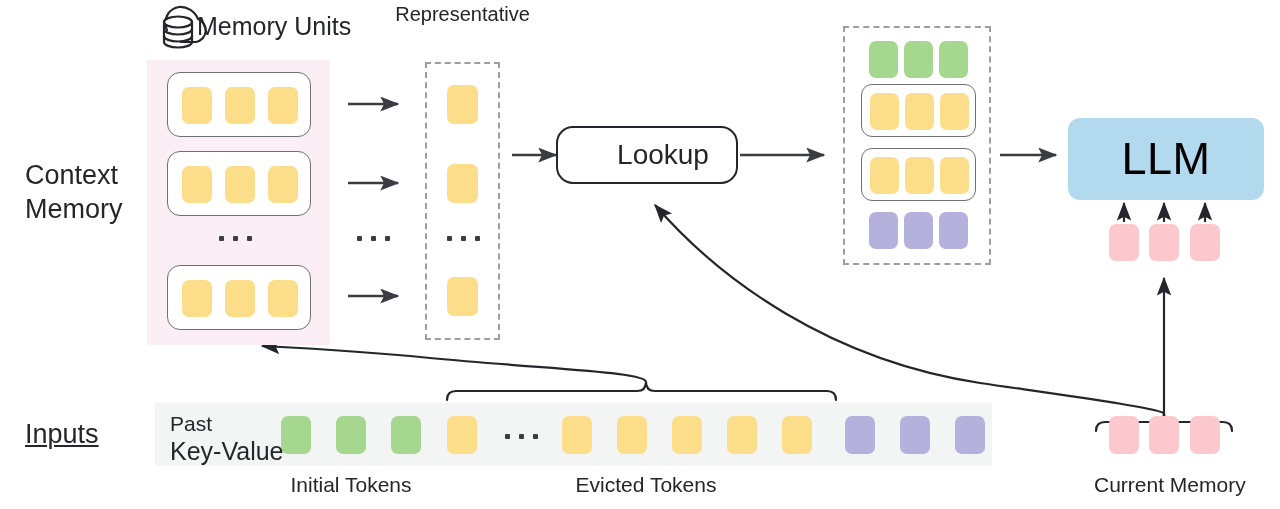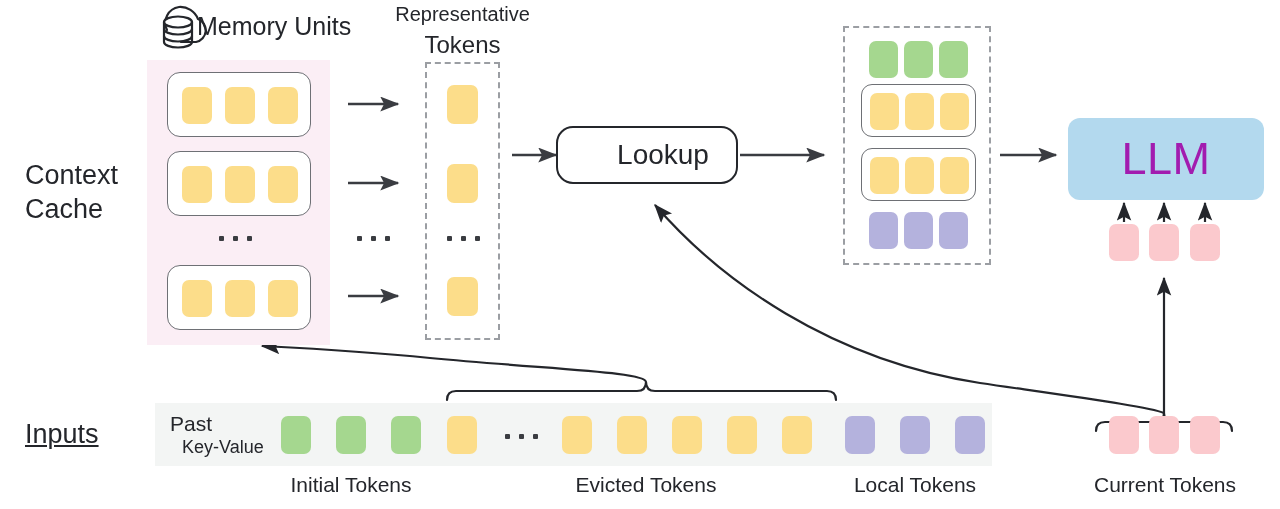--- a/index.html
+++ b/index.html
@@ -16,21 +16,21 @@
   .chip.pink{background:#fbc9cd;}
 
   
   .pinkpanel{position:absolute;background:#fbeef5;}
   .unitbox{position:absolute;background:#ffffff;border:1.4px solid #6e7075;border-radius:13px;box-sizing:border-box;}
   .dashbox{position:absolute;border:2px dashed #9b9ea3;box-sizing:border-box;}
   .inputstrip{position:absolute;background:#f3f5f4;}
   .lookupbox{position:absolute;background:#ffffff;border:2px solid #24262b;border-radius:17px;box-sizing:border-box;
              display:flex;align-items:center;justify-content:center;gap:6px;}
   .llmbox{position:absolute;background:#b3d9ee;border-radius:12px;display:flex;align-items:center;justify-content:center;}
-  .llmlabel{font-size:45px;letter-spacing:0.5px;color:#a21caf;}
+  .llmlabel{font-size:45px;letter-spacing:0.5px;color:#000000;}
 
   .dots{position:absolute;display:flex;gap:9px;align-items:center;}
   .dots i{display:block;width:5px;height:5px;background:#3a3c41;border-radius:1px;}
 
   svg.overlay{position:absolute;left:0;top:0;width:1280px;height:509px;pointer-events:none;}
   .lbl-big{font-size:25px;}
   .lbl-med{font-size:22px;}
   .lbl-sm{font-size:20px;}
 </style>
 </head>
@@ -188,29 +188,27 @@
   <div class="chip purple" style="left:900px;top:416px;width:30px;height:38px;"></div>
   <div class="chip purple" style="left:955px;top:416px;width:30px;height:38px;"></div>
 
   <div class="chip pink" style="left:1109px;top:416px;width:30px;height:38px;"></div>
   <div class="chip pink" style="left:1149px;top:416px;width:30px;height:38px;"></div>
   <div class="chip pink" style="left:1190px;top:416px;width:30px;height:38px;"></div>
 
   <div class="txt lbl-big" style="left:197px;top:12px;font-size:25px;">Memory Units</div>
 
   <div class="txt lbl-big" style="left:390px;top:3px;font-size:20px;text-align:center;width:145px;">Representative</div>
-  <div class="txt lbl-big" style="left:390px;top:31px;font-size:24px;text-align:center;width:145px;">Tokens</div>
 
   <div class="txt lbl-big" style="left:25px;top:160px;font-size:27px;">Context</div>
-  <div class="txt lbl-big" style="left:25px;top:194px;font-size:27px;">Cache</div>
+  <div class="txt lbl-big" style="left:25px;top:194px;font-size:27px;">Memory</div>
 
 
   <div class="txt lbl-big" style="left:25px;top:419px;font-size:27px;text-decoration:underline;">Inputs</div>
 
   <div class="txt lbl-med" style="left:170px;top:412px;font-size:21px;">Past</div>
-  <div class="txt lbl-med" style="left:182px;top:437px;font-size:18px;">Key-Value</div>
+  <div class="txt lbl-med" style="left:170px;top:437px;font-size:25px;">Key-Value</div>
 
   <div class="txt lbl-sm" style="left:571px;top:473px;font-size:21px;text-align:center;width:150px;">Evicted Tokens</div>
   <div class="txt lbl-sm" style="left:281px;top:473px;font-size:21px;text-align:center;width:140px;">Initial Tokens</div>
-  <div class="txt lbl-sm" style="left:845px;top:473px;font-size:21px;text-align:center;width:140px;">Local Tokens</div>
-  <div class="txt lbl-sm" style="left:1094px;top:473px;font-size:21px;text-align:center;width:140px;">Current Tokens</div>
+  <div class="txt lbl-sm" style="left:1094px;top:473px;font-size:21px;text-align:center;width:140px;">Current Memory</div>
 
 </div>
 
 </body></html>

